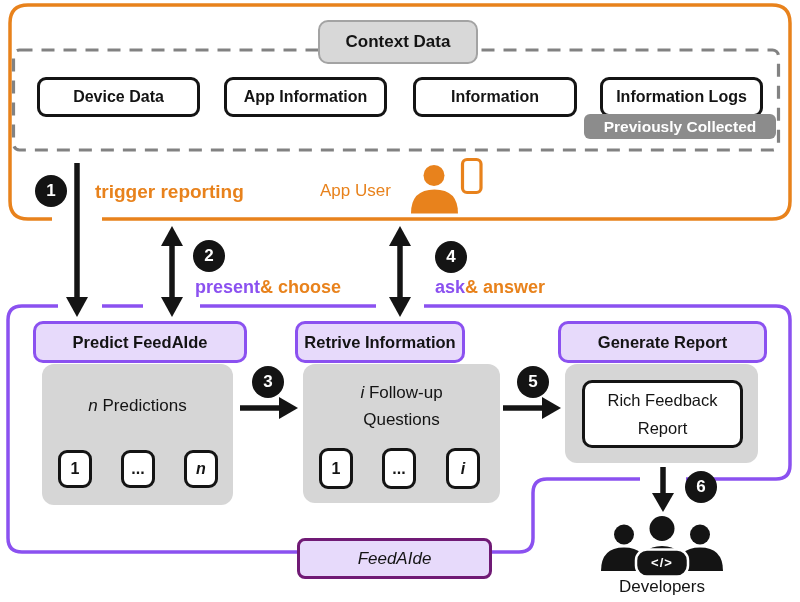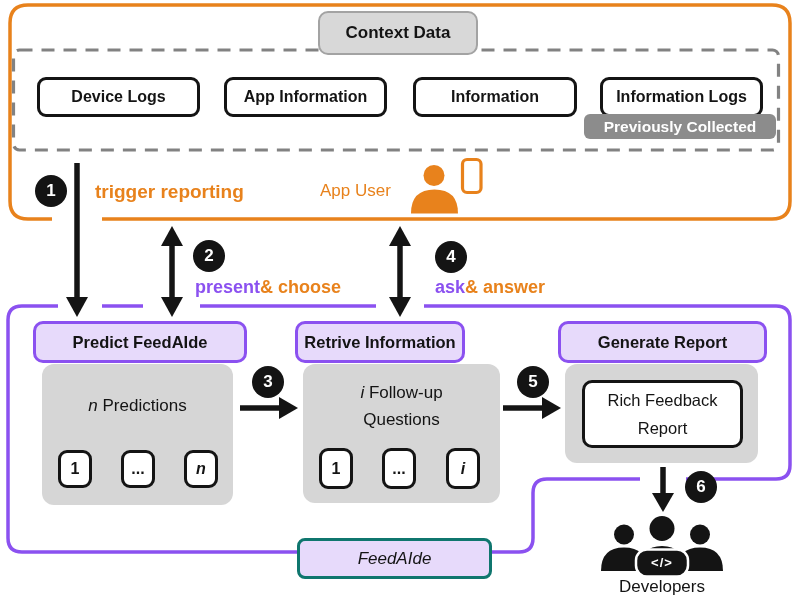--- a/index.html
+++ b/index.html
@@ -13,21 +13,21 @@
   .modbox{background:#E7DAFB;border:3px solid #8B51F0;border-radius:10px;font-size:16.5px;font-weight:700;}
   .panel{background:#D6D6D6;border-radius:12px;z-index:1;}
   .mini{background:#fff;border:3px solid #141414;border-radius:9px;font-size:16px;font-weight:700;}
   .stepc{width:32px;height:32px;border-radius:50%;background:#141414;color:#fff;
          font-size:17px;font-weight:700;line-height:32px;text-align:center;z-index:3;}
   .olabel{color:#E8821C;font-weight:700;font-size:19px;white-space:nowrap;}
   .duolabel{font-weight:700;font-size:18px;white-space:nowrap;}
   .duolabel .p{color:#8B51F0;} .duolabel .o{color:#E8821C;}
   .paneltext{font-size:17px;z-index:2;}
   .reportbox{background:#fff;border:3.5px solid #141414;border-radius:10px;font-size:16.5px;line-height:28px;}
-  .brandbox{background:#E7DAFB;border:3px solid #0f766e;border-radius:8px;font-size:17px;font-style:italic;}
+  .brandbox{background:#E7DAFB;border:3px solid #701a75;border-radius:8px;font-size:17px;font-style:italic;}
   .codeglyph{color:#fff;font-size:13px;font-weight:700;letter-spacing:1px;z-index:3;}
 </style>
 </head>
 <body>
 
 <div id="stage">
 
   <svg class="layer" width="800" height="602" viewBox="0 0 800 602">
 
     <path d="M 102 219 L 772 219 Q 790 219 790 201 L 790 23 Q 790 5 772 5 L 28 5 Q 10 5 10 23 L 10 201 Q 10 219 28 219 L 52 219" fill="none" stroke="#E8821C" stroke-width="3.5"></path>
@@ -81,26 +81,26 @@
       <path d="M 601 571 Q 601 547.5 624 547.5 Q 647 547.5 647 571 Z"></path>
       <path d="M 677 571 Q 677 547.5 700 547.5 Q 723 547.5 723 571 Z"></path>
       <circle cx="624" cy="534.5" r="10"></circle>
       <circle cx="700" cy="534.5" r="10"></circle>
       <path d="M 640 571 Q 640 546 662 546 Q 684 546 684 571 Z"></path>
       <circle cx="662" cy="528.5" r="12.5"></circle>
       <rect x="636" y="549.5" width="52" height="27" rx="11" fill="#141414" stroke="#fff" stroke-width="2.5"></rect>
     </g>
   </svg>
 
-  <div class="ov ctx" style="left:318px;top:11px;width:160px;height:44px;">
+  <div class="ov ctx" style="left:318px;top:20px;width:160px;height:44px;">
     <span>Context Data</span>
   </div>
 
   <div class="ov databox" style="left:37px;top:77px;width:163px;height:40px;">
-    <span>Device Logs</span>
+    <span>Device Data</span>
   </div>
   <div class="ov databox" style="left:224px;top:77px;width:163px;height:40px;">
     <span>App Information</span>
   </div>
   <div class="ov databox" style="left:413px;top:77px;width:164px;height:40px;">
     <span>Information</span>
   </div>
   <div class="ov databox" style="left:600px;top:77px;width:163px;height:40px;">
     <span>Information Logs</span>
   </div>

